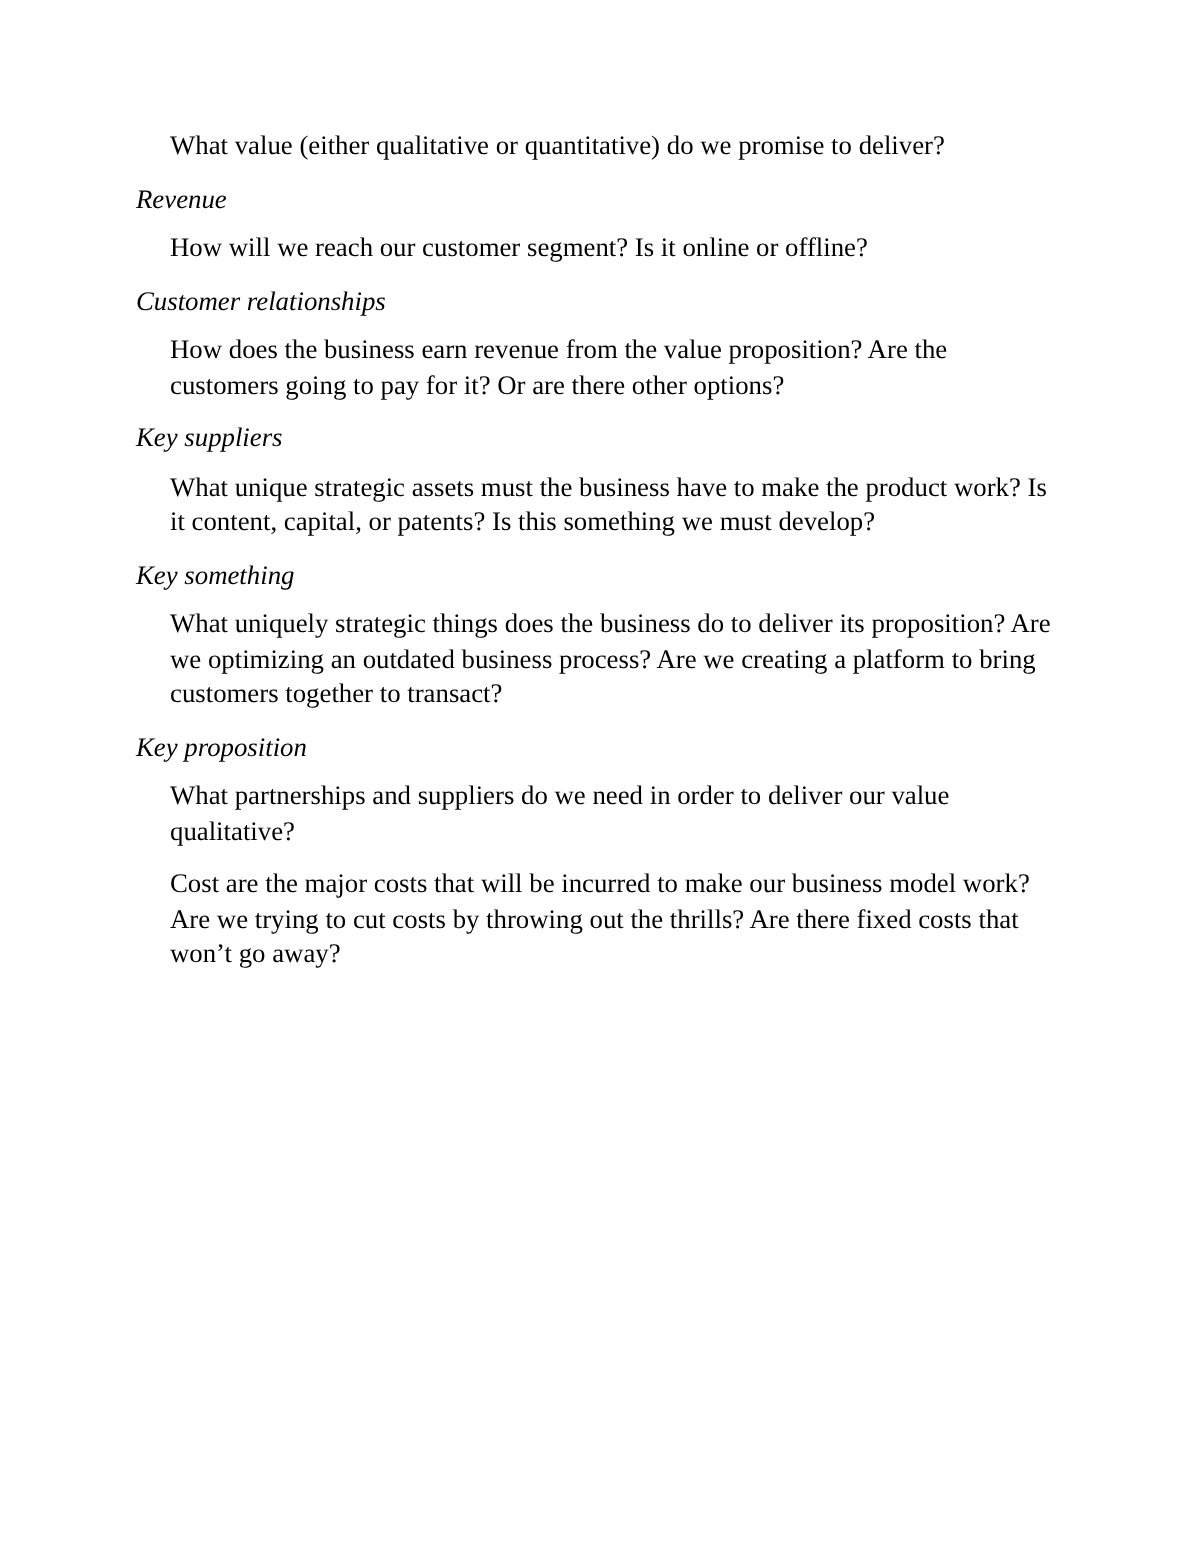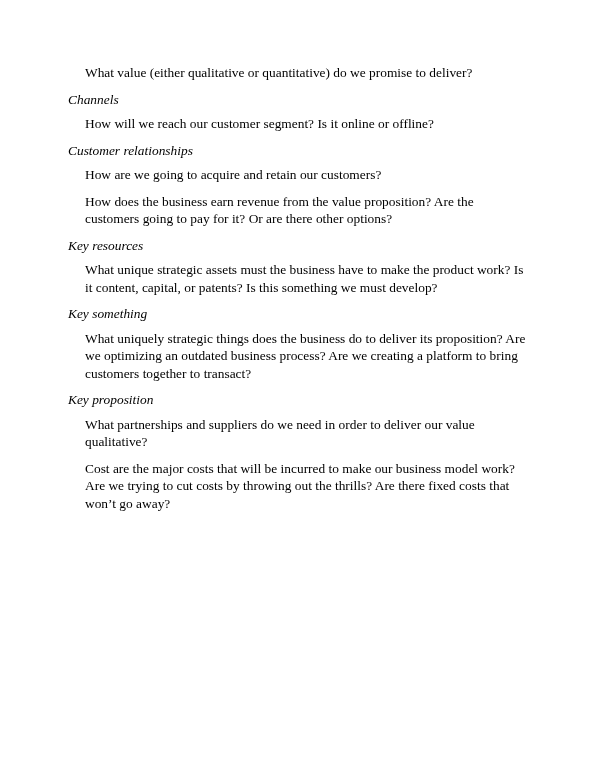--- a/index.html
+++ b/index.html
@@ -37,29 +37,28 @@
   }
 </style>
 </head>
 <body>
 
 <div class="page">
   <div class="doc">
 
     <p class="para first">What value (either qualitative or quantitative) do we promise to deliver?</p>
 
-    <h2 class="heading">Channels</h2>
+    <h2 class="heading">Revenue</h2>
     <p class="para">How will we reach our customer segment? Is it online or offline?</p>
 
     <h2 class="heading">Customer relationships</h2>
-    <p class="para">How are we going to acquire and retain our customers?</p>
 
     <p class="para">How does the business earn revenue from the value proposition? Are the customers going to pay for it? Or are there other options?</p>
 
-    <h2 class="heading">Key resources</h2>
+    <h2 class="heading">Key suppliers</h2>
     <p class="para">What unique strategic assets must the business have to make the product work? Is it content, capital, or patents? Is this something we must develop?</p>
 
     <h2 class="heading">Key something</h2>
     <p class="para">What uniquely strategic things does the business do to deliver its proposition? Are we optimizing an outdated business process? Are we creating a platform to bring customers together to transact?</p>
 
     <h2 class="heading">Key proposition</h2>
     <p class="para">What partnerships and suppliers do we need in order to deliver our value qualitative?</p>
 
     <p class="para">Cost are the major costs that will be incurred to make our business model work? Are we trying to cut costs by throwing out the thrills? Are there fixed costs that won’t go away?</p>
 

